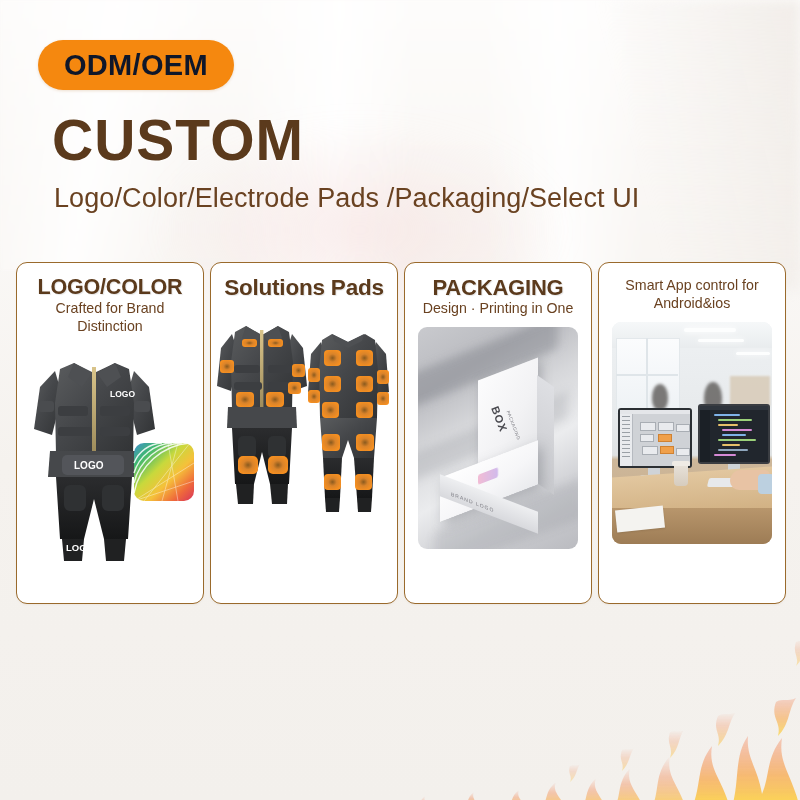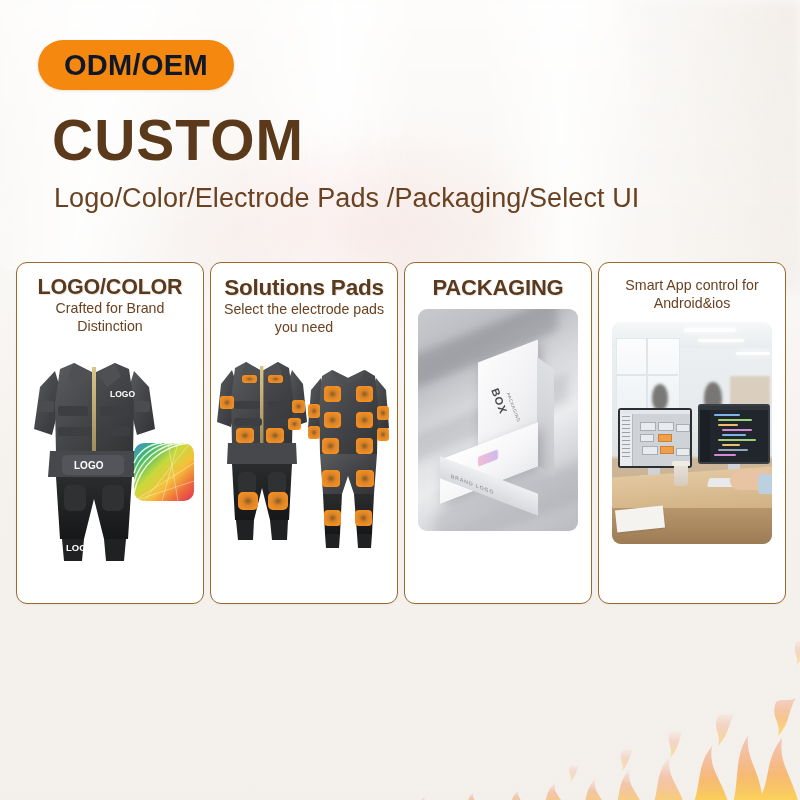--- a/index.html
+++ b/index.html
@@ -271,21 +271,20 @@
               <line x1="140" y1="158" x2="156" y2="100"></line>
               <line x1="156" y1="158" x2="146" y2="100"></line>
             </g>
           </g>
         </svg>
       </div>
     </div>
 
     <div class="card">
       <div class="card-title t2">Solutions Pads</div>
-      <div class="card-sub">Select the electrode pads you need</div>
       <div class="card-media">
         <svg width="176" height="230" viewBox="0 0 176 230">
           <defs>
             <linearGradient id="fab2" x1="0" y1="0" x2="1" y2="1">
               <stop offset="0%" stop-color="#5a5c5e"></stop>
                 <stop offset="45%" stop-color="#45474a"></stop>
                 <stop offset="100%" stop-color="#313335"></stop>
             </linearGradient>
             <linearGradient id="pant2" x1="0" y1="0" x2="0" y2="1">
               <stop offset="0%" stop-color="#2b2c2e"></stop>
@@ -356,20 +355,21 @@
             <rect x="140" y="126" width="18" height="17" rx="4" fill="url(#pad)"></rect>
             <rect x="108" y="166" width="17" height="16" rx="4" fill="url(#pad)"></rect>
             <rect x="139" y="166" width="17" height="16" rx="4" fill="url(#pad)"></rect>
           </g>
         </svg>
       </div>
     </div>
 
     <div class="card">
       <div class="card-title t3">PACKAGING</div>
+      <div class="card-sub">Design · Printing in One</div>
       <div class="card-media">
         <div class="pkg-panel">
           <div class="pkg-shadow" style="left:-10px;top:18px;width:150px;height:34px;transform:skewY(-22deg);"></div>
           <div class="pkg-shadow" style="left:-20px;top:98px;width:170px;height:28px;transform:skewY(-22deg);opacity:.5;"></div>
           <div class="pkg-shadow" style="left:16px;top:178px;width:150px;height:40px;transform:skewY(-20deg);opacity:.45;"></div>
           <div class="box-up"></div>
           <div class="box-up-side"></div>
           <div class="box-up-text">BOX</div>
           <div class="box-up-sub">PACKAGING</div>
           <div class="box-flat"></div>

